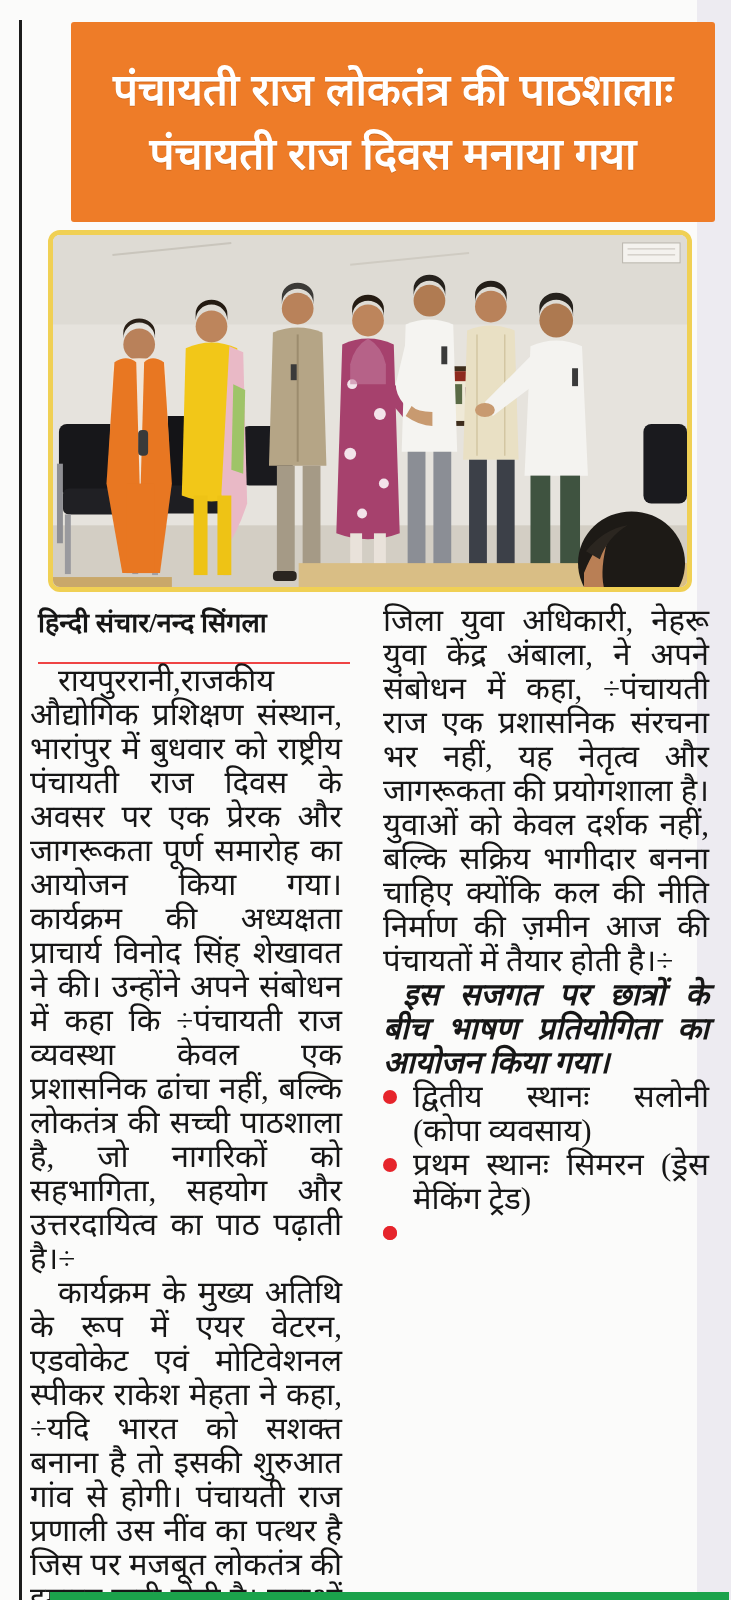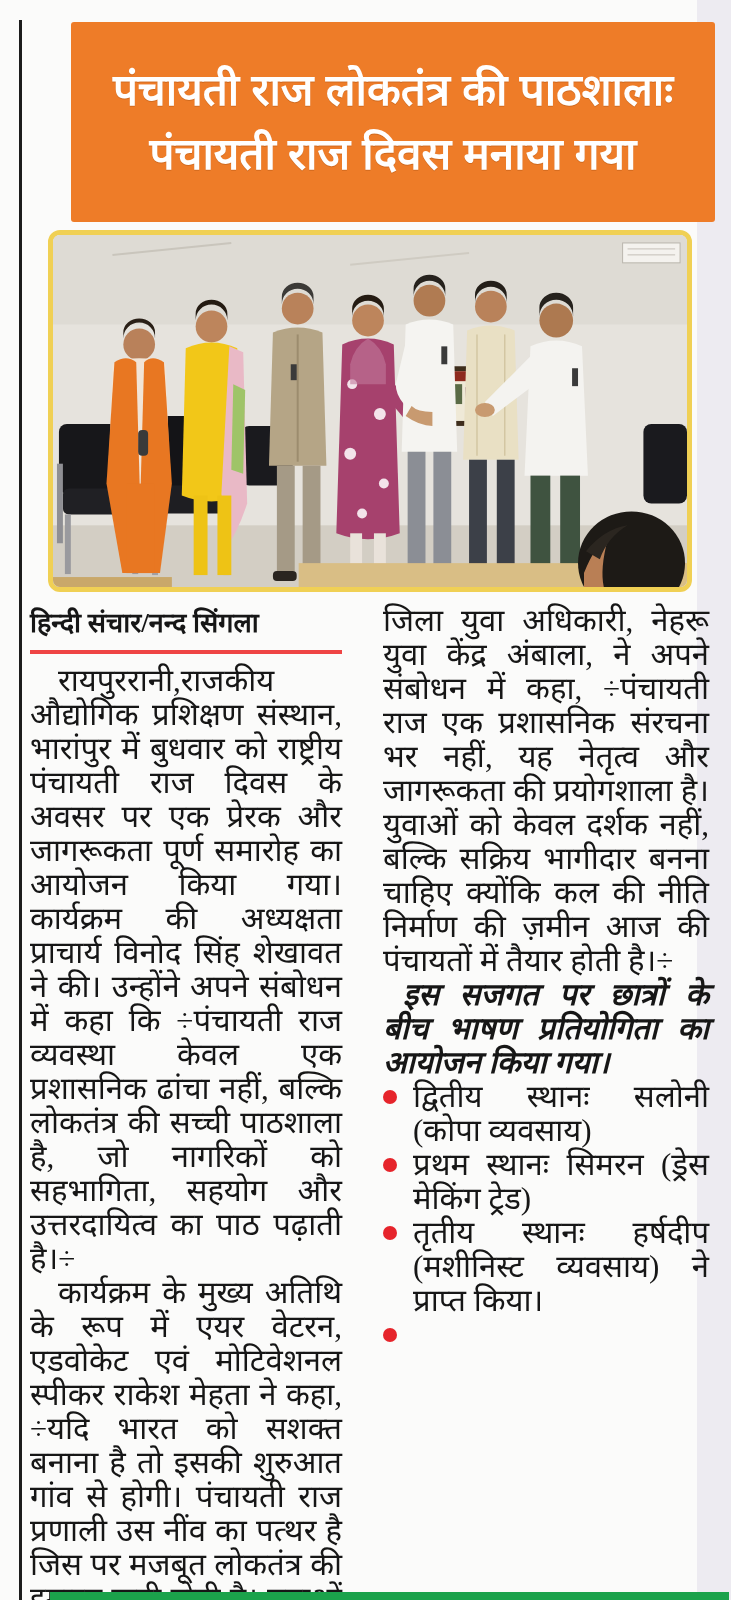--- a/index.html
+++ b/index.html
@@ -30,23 +30,23 @@
   
   .photo-frame{
     position:absolute;left:48px;top:230px;width:634px;height:352px;
     border:5px solid #f0d054;border-radius:12px;overflow:hidden;
     background:#e5e2dc;
   }
   .photo-frame svg{display:block;width:100%;height:100%;}
 
   
   .byline{
-    position:absolute;left:30px;top:606px;width:312px;
+    position:absolute;left:38px;top:606px;width:312px;
     font-size:27px;font-weight:600;line-height:34px;
-    border-bottom:4px solid #ef4444;padding-bottom:10px;
+    border-bottom:2px solid #ef4444;padding-bottom:22px;
   }
 
   
   .col{position:absolute;font-size:31px;line-height:34px;text-align:justify;}
   .col-left{left:30px;top:664px;width:312px;}
   .col-right{left:383px;top:604px;width:326px;}
   .col p{margin:0;}
   .indent{text-indent:28px;}
   .highlight{font-weight:bold;font-style:italic;text-indent:20px;}
 
@@ -222,21 +222,20 @@
       <li>
         <span class="dot"></span>
         <span>द्वितीय स्थानः सलोनी (कोपा व्यवसाय)</span>
       </li>
       <li>
         <span class="dot"></span>
         <span>प्रथम स्थानः सिमरन (ड्रेस मेकिंग ट्रेड)</span>
       </li>
       <li>
         <span class="dot"></span>
-        <span>तृतीय स्थानः हर्षदीप (मशीनिस्ट व्यवसाय) ने प्राप्त किया।</span>
       </li>
       <li>
         <span class="dot"></span>
       </li>
     </ul>
   </div>
 
   <div class="green-bar"></div>
 
 </div>

